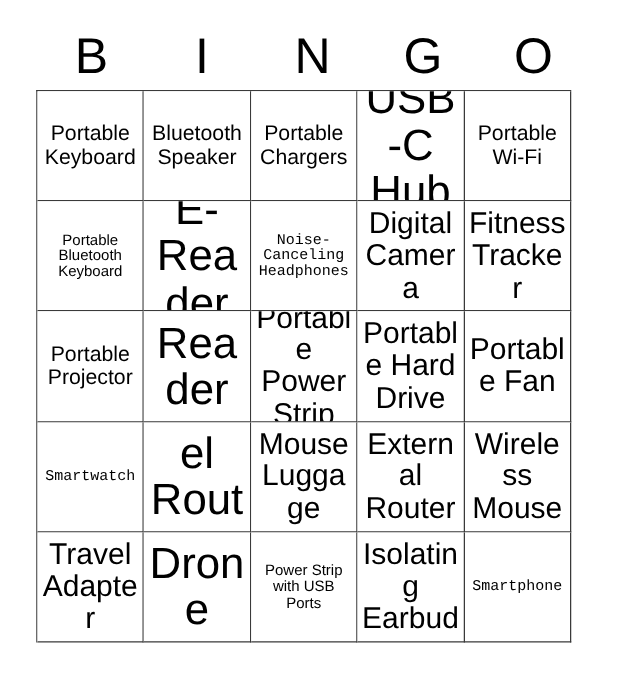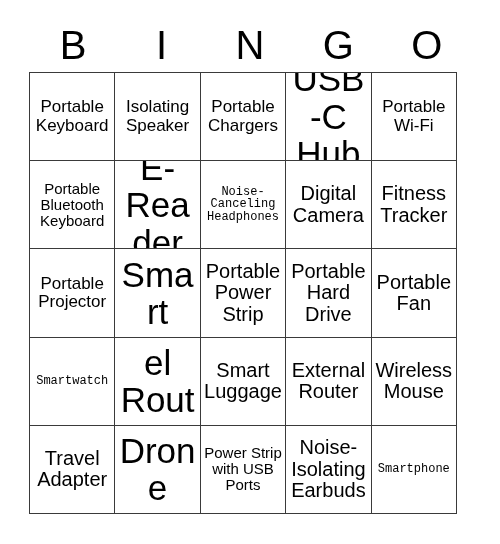--- a/index.html
+++ b/index.html
@@ -68,23 +68,23 @@
   .cell-text {
     display: block;
     width: 100%;
     line-height: 1.07;
     font-weight: 400;
     color: #000000;
     word-wrap: break-word;
   }
   
   .fs-xxl .cell-text { font-size: 35px; }
-  .fs-lg  .cell-text { font-size: 20px; }
+  .fs-lg  .cell-text { font-size: 24px; }
   .fs-md  .cell-text { font-size: 17px; }
-  .fs-sm  .cell-text { font-size: 15px; }
+  .fs-sm  .cell-text { font-size: 12px; }
   .fs-xs  .cell-text { font-size: 12px; font-family: Liberation Mono, monospace; }
 </style>
 </head>
 <body>
 
 <div id="card">
 
   <div id="header-row">
     <div class="header-letter">B</div>
     <div class="header-letter">I</div>
@@ -92,21 +92,21 @@
     <div class="header-letter">G</div>
     <div class="header-letter">O</div>
   </div>
 
   <div id="grid">
 
     <div class="cell fs-md">
         <span class="cell-text">Portable Keyboard</span>
       </div>
     <div class="cell fs-md">
-        <span class="cell-text">Isolating Speaker</span>
+        <span class="cell-text">Bluetooth Speaker</span>
       </div>
     <div class="cell fs-md">
         <span class="cell-text">Portable Chargers</span>
       </div>
     <div class="cell fs-xxl">
         <span class="cell-text">USB-C Hub</span>
       </div>
     <div class="cell fs-md">
         <span class="cell-text">Portable Wi-Fi</span>
       </div>
@@ -124,40 +124,40 @@
         <span class="cell-text">Digital Camera</span>
       </div>
     <div class="cell fs-lg">
         <span class="cell-text">Fitness Tracker</span>
       </div>
 
     <div class="cell fs-md">
         <span class="cell-text">Portable Projector</span>
       </div>
     <div class="cell fs-xxl">
-        <span class="cell-text">Smart</span>
+        <span class="cell-text">Reader</span>
       </div>
     <div class="cell fs-lg">
         <span class="cell-text">Portable Power Strip</span>
       </div>
     <div class="cell fs-lg">
         <span class="cell-text">Portable Hard Drive</span>
       </div>
     <div class="cell fs-lg">
         <span class="cell-text">Portable Fan</span>
       </div>
 
     <div class="cell fs-xs">
         <span class="cell-text">Smartwatch</span>
       </div>
     <div class="cell fs-xxl">
         <span class="cell-text">Travel Router</span>
       </div>
     <div class="cell fs-lg">
-        <span class="cell-text">Smart Luggage</span>
+        <span class="cell-text">Mouse Luggage</span>
       </div>
     <div class="cell fs-lg">
         <span class="cell-text">External Router</span>
       </div>
     <div class="cell fs-lg">
         <span class="cell-text">Wireless Mouse</span>
       </div>
 
     <div class="cell fs-lg">
         <span class="cell-text">Travel Adapter</span>

